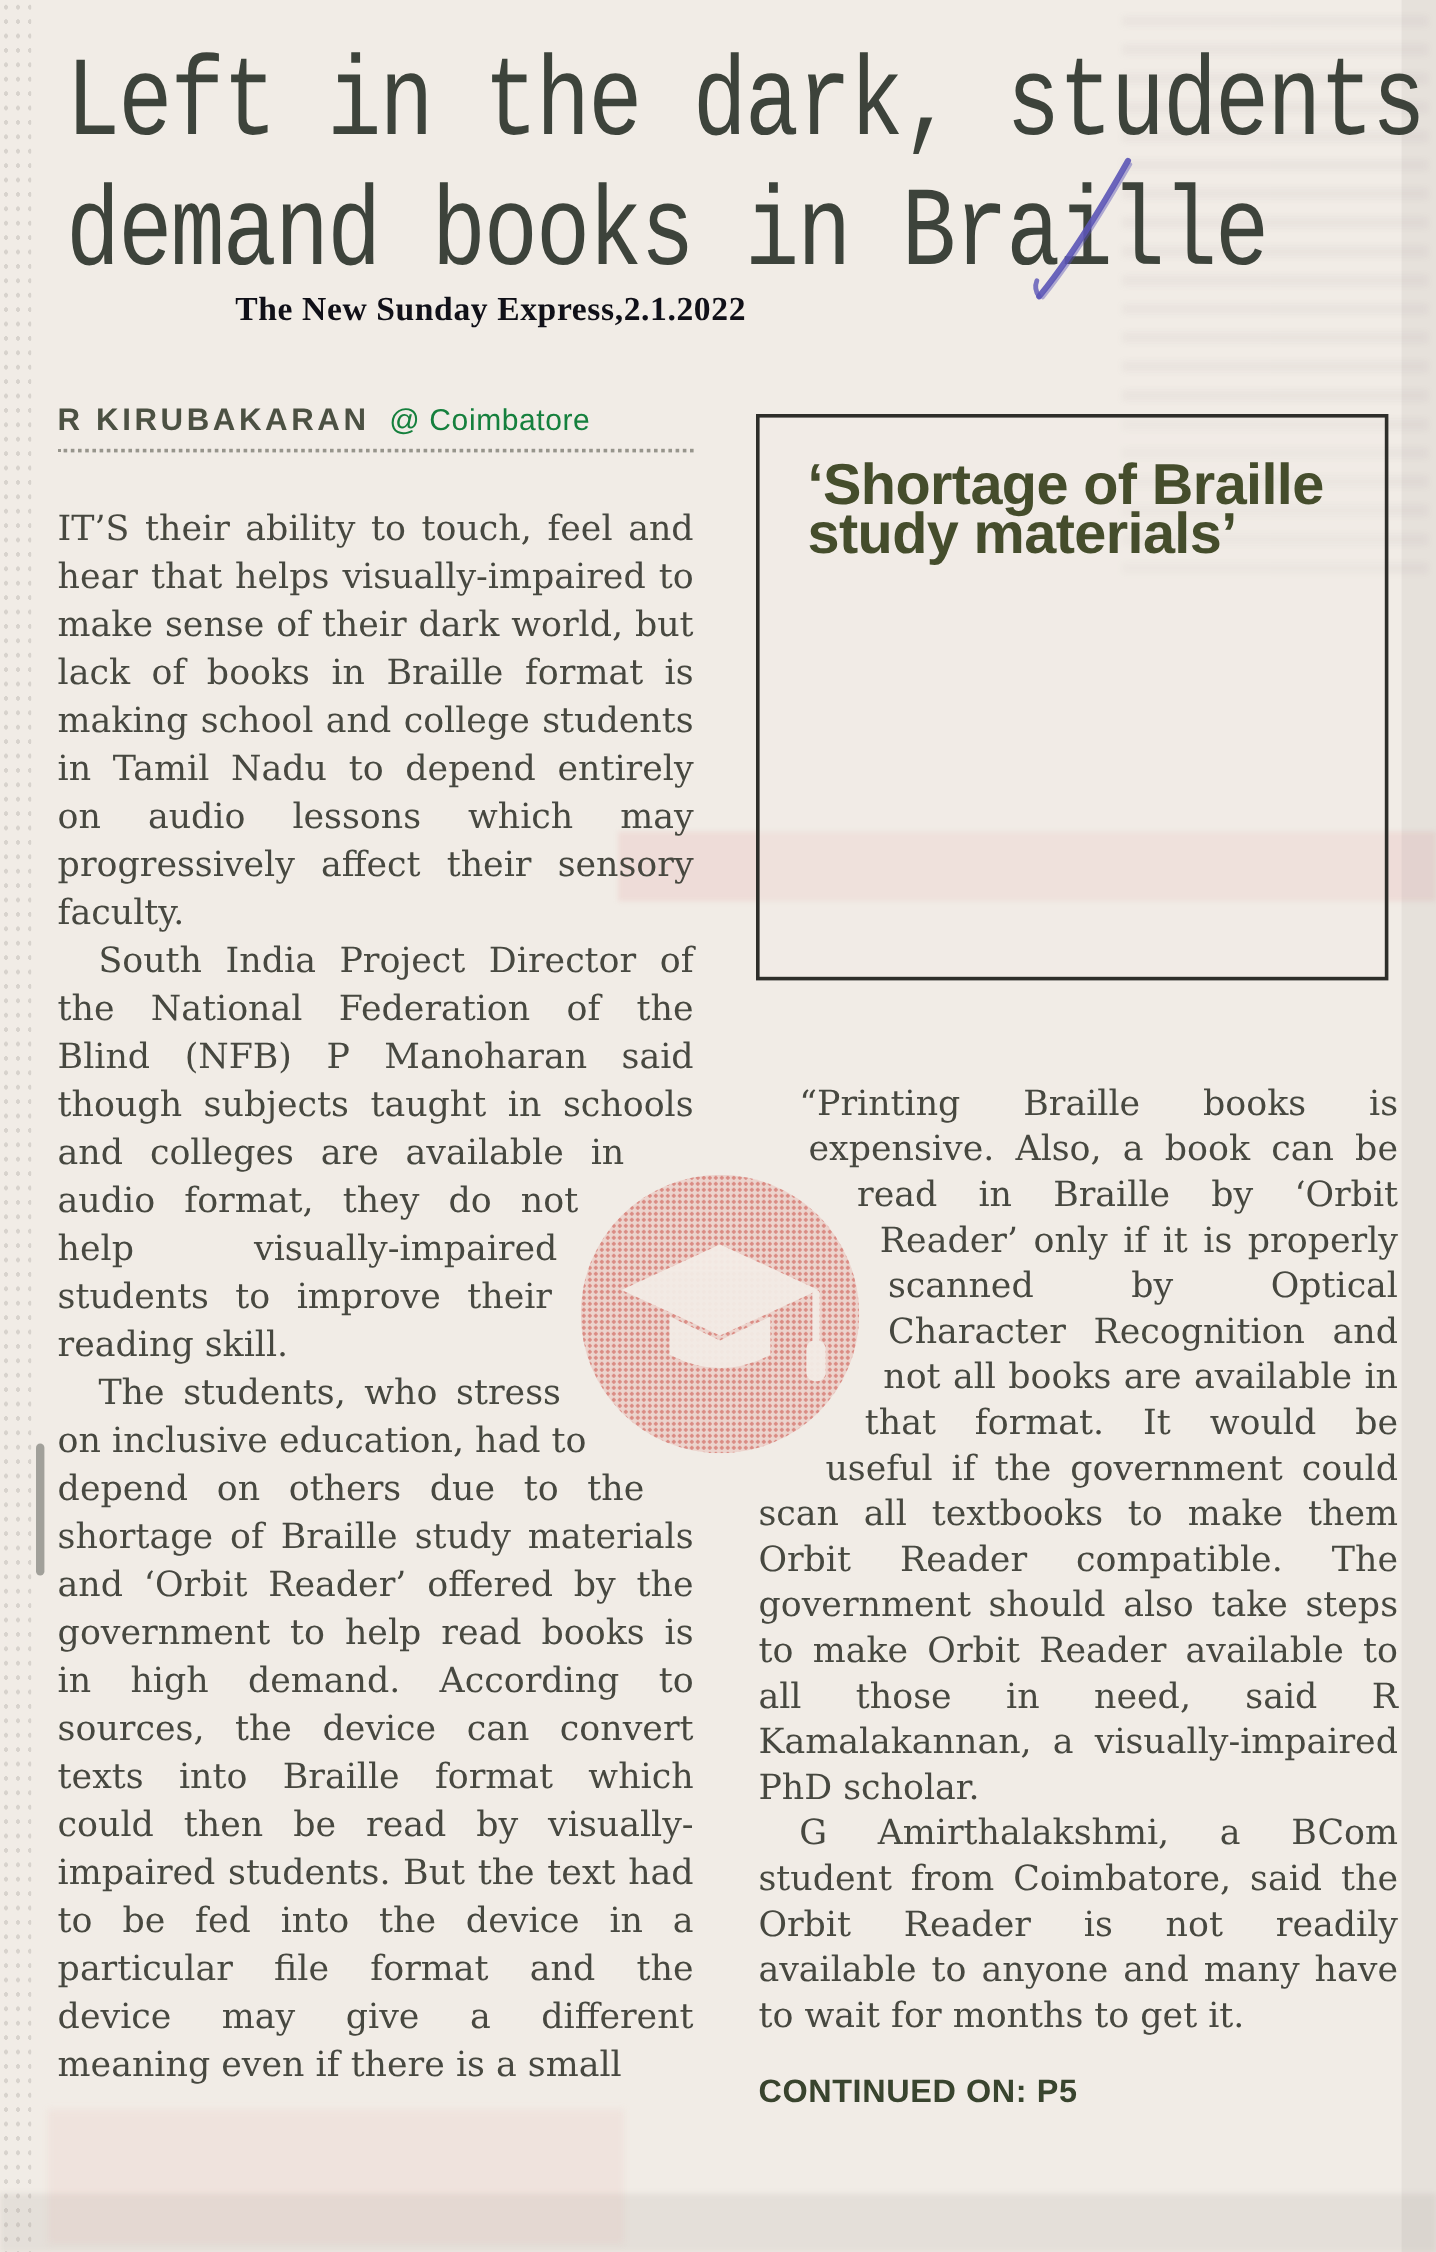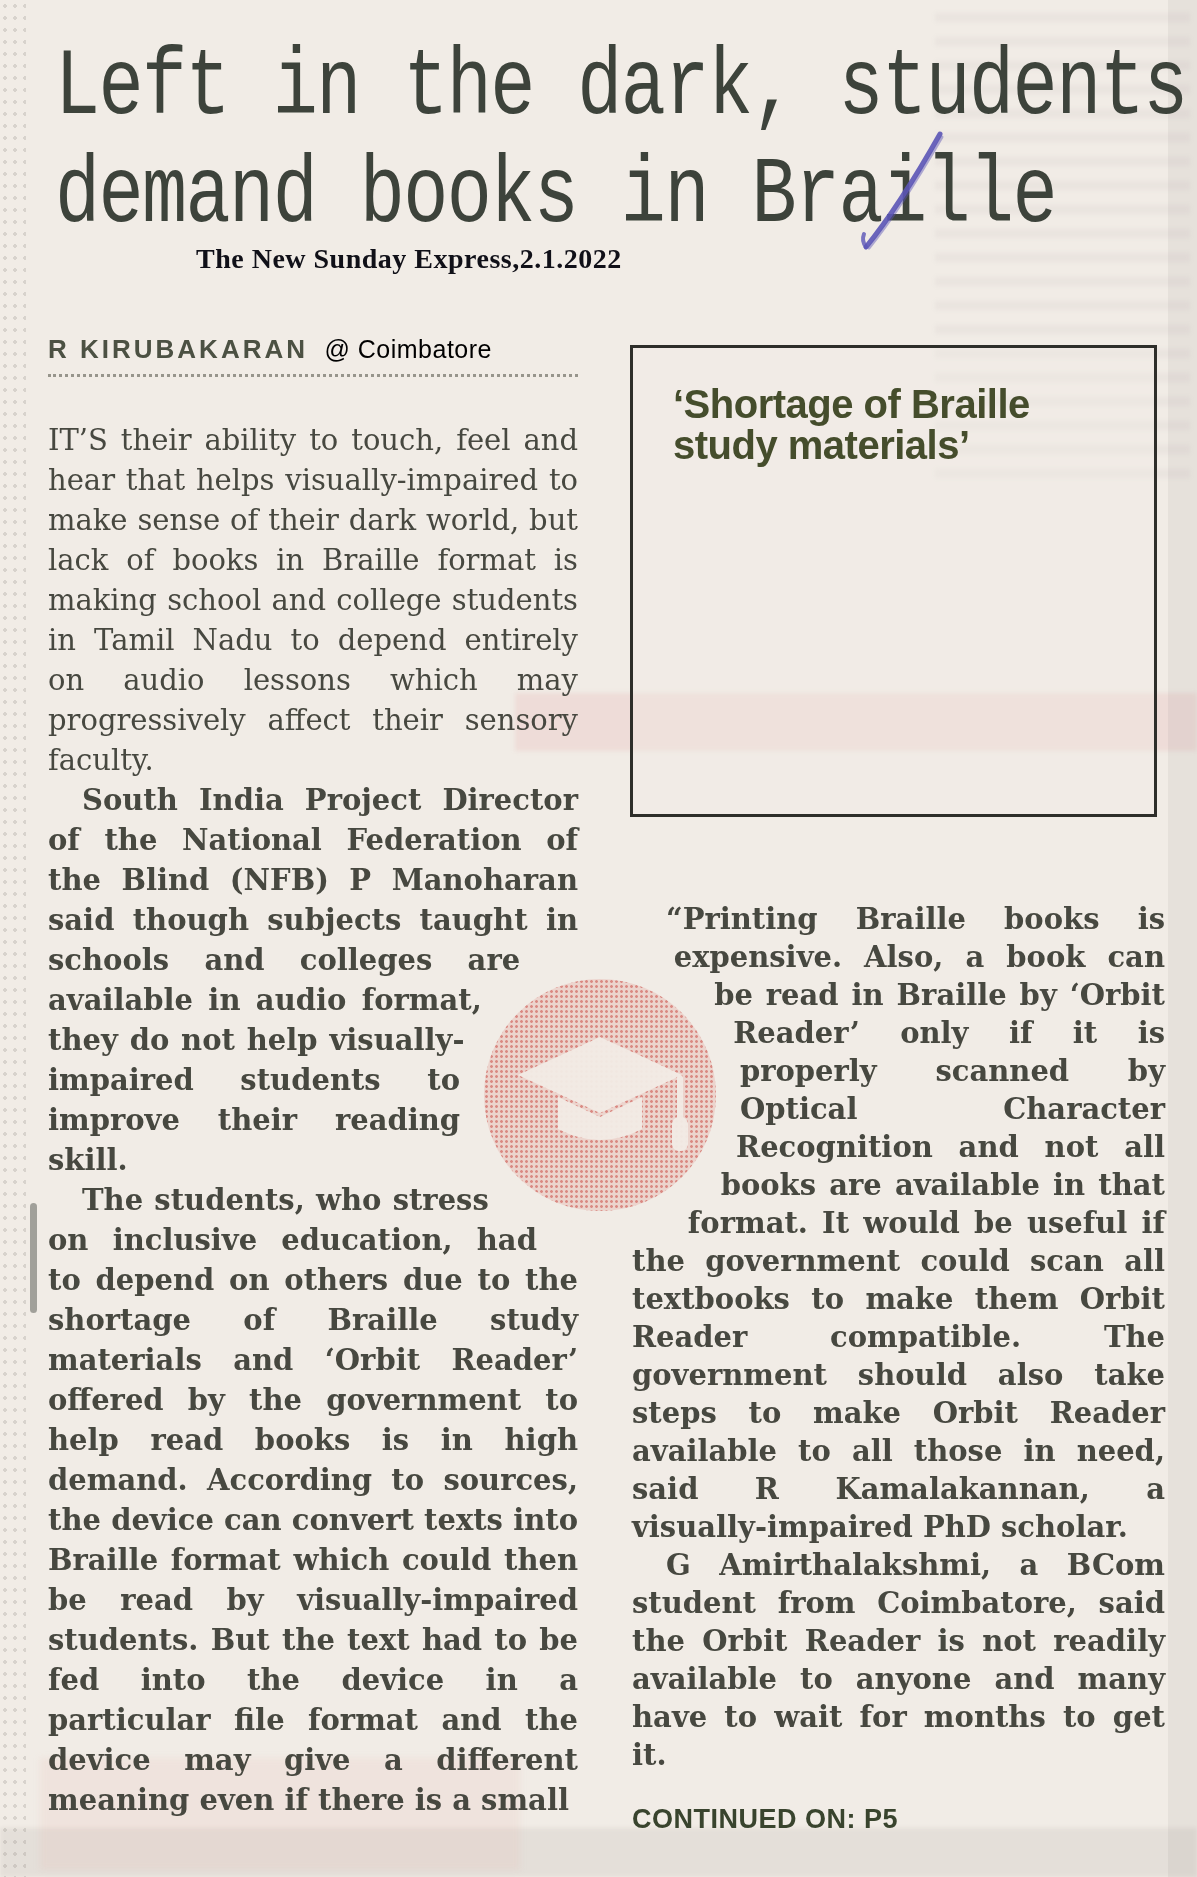--- a/index.html
+++ b/index.html
@@ -52,31 +52,31 @@
     font-family:"Liberation Serif", serif;font-weight:700;
     font-size:28px;color:#101018;letter-spacing:.5px;
   }
   
   .byline{
     left:48px;top:334px;width:530px;z-index:2;
     padding-bottom:9px;border-bottom:3px dotted #97958c;
     font-family:"Liberation Sans", sans-serif;white-space:nowrap;
   }
   .byline .name{font-weight:700;font-size:26px;color:#4c5143;letter-spacing:3px;}
-  .byline .loc{font-weight:400;font-size:25px;color:#000000;margin-left:12px;letter-spacing:.5px;}
+  .byline .loc{font-weight:400;font-size:25px;color:#15803d;margin-left:12px;letter-spacing:.5px;}
   
   .col{
     position:absolute;z-index:2;
     font-size:29px;color:#474840;text-align:justify;
     font-family:"DejaVu Serif", serif;
   }
   .col1{left:48px;top:420px;width:530px;line-height:40px;}
   .col2{left:632px;top:900px;width:533px;line-height:38px;}
   .col p{margin:0;padding:0;}
-  .col p.indent{text-indent:34px;font-weight:bold;}
+  .col p.indent{text-indent:34px;}
   .spacer-r{
     float:right;width:125px;height:860px;
     shape-outside:circle(140px at 147px 675px);
   }
   .spacer-l{
     float:left;width:120px;height:420px;
     shape-outside:circle(140px at -32px 195px);
   }
   .continued{
     margin-top:26px;text-align:left;padding-right:4px;
@@ -84,21 +84,21 @@
     font-size:27px;color:#39442e;letter-spacing:.5px;
   }
   
   .callout{
     left:630px;top:345px;width:527px;height:472px;z-index:2;
     border:3px solid #2e2e2a;box-sizing:border-box;
     padding:36px 24px 0 40px;background:rgba(241,236,230,.35);
   }
   .callout .title{
     font-family:"Liberation Sans", sans-serif;font-weight:700;
-    font-size:40px;line-height:41px;color:#454d2c;letter-spacing:-.5px;
+    font-size:48px;line-height:41px;color:#454d2c;letter-spacing:-.5px;
   }
   .callout .body{
     margin-top:24px;white-space:pre-line;
     font-family:"Liberation Sans", sans-serif;font-weight:400;
     font-size:28px;line-height:38px;color:#3e4340;
   }
   
   .watermark{
     left:484px;top:979px;width:232px;height:232px;border-radius:50%;z-index:1;
     background-color:rgba(226,156,148,.30);

